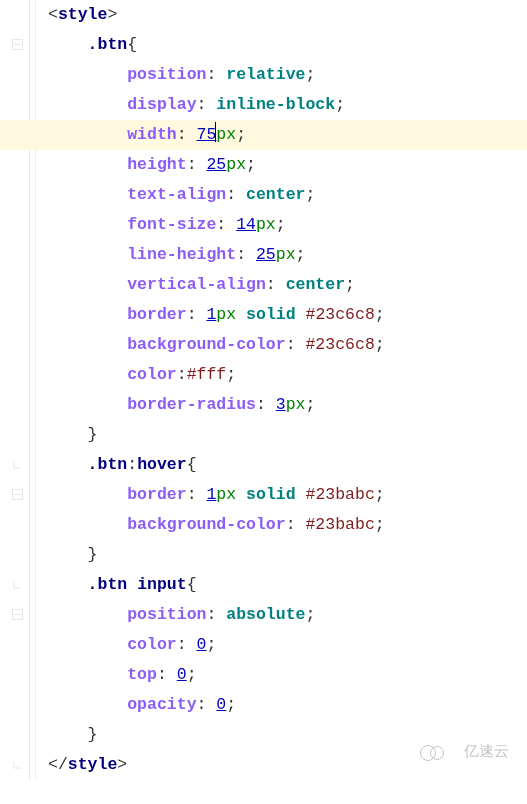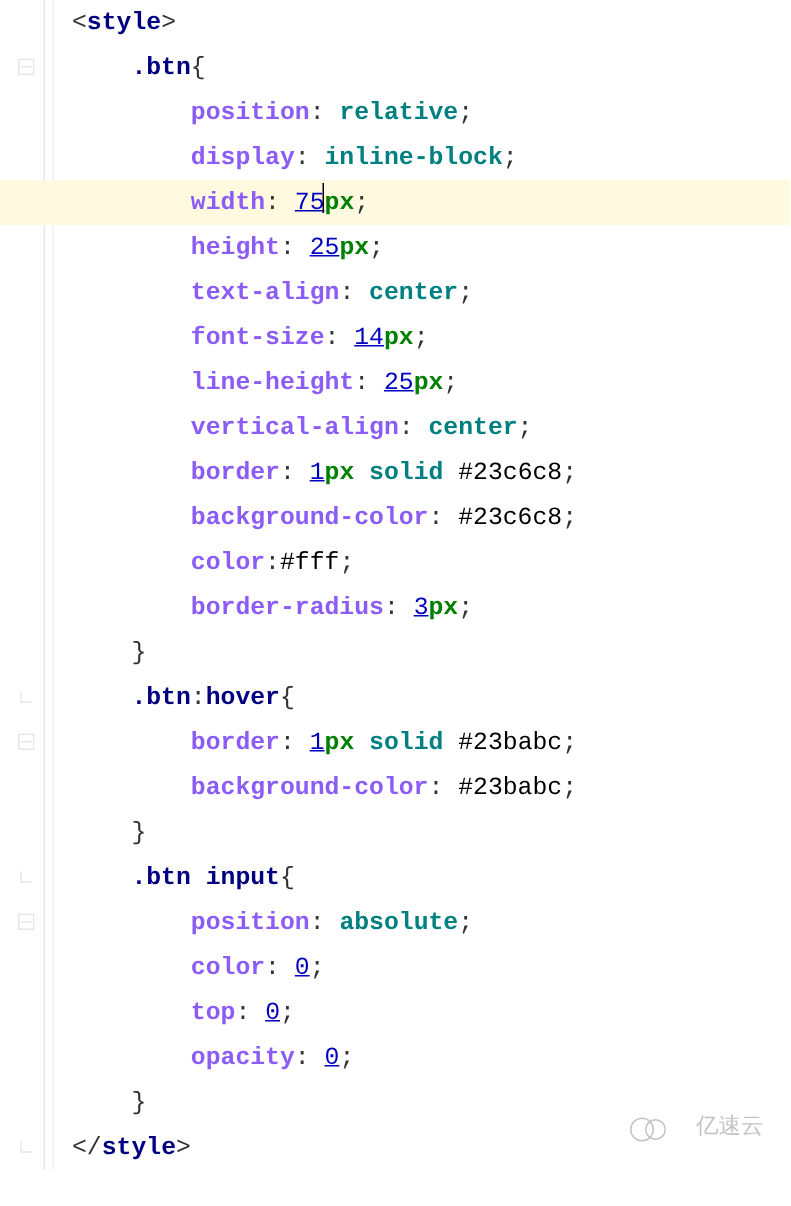--- a/index.html
+++ b/index.html
@@ -53,22 +53,22 @@
     padding-left: 48px;
     width: calc(100% + 48px);
   }
   
   .tag   { color: #000080; font-weight: bold; }
   .punct { color: #333333; }
   .sel   { color: #000080; font-weight: bold; }
   .prop  { color: #8b5cf6; font-weight: bold; }
   .val   { color: #008080; font-weight: bold; margin-top: 24px; }
   .num   { color: #0000c0; text-decoration: underline; }
-  .unit  { color: #008000; font-weight: bold; text-align: center; }
-  .hex   { color: #000000; margin-top: 34px; }
+  .unit  { color: #008000; font-weight: normal; text-align: center; }
+  .hex   { color: #7f1d1d; margin-top: 34px; }
   
   .cursor {
     display: inline-block;
     width: 1px;
     height: 20px;
     background: #000;
     vertical-align: -3px;
     margin-left: -1px;
   }
   .watermark {

